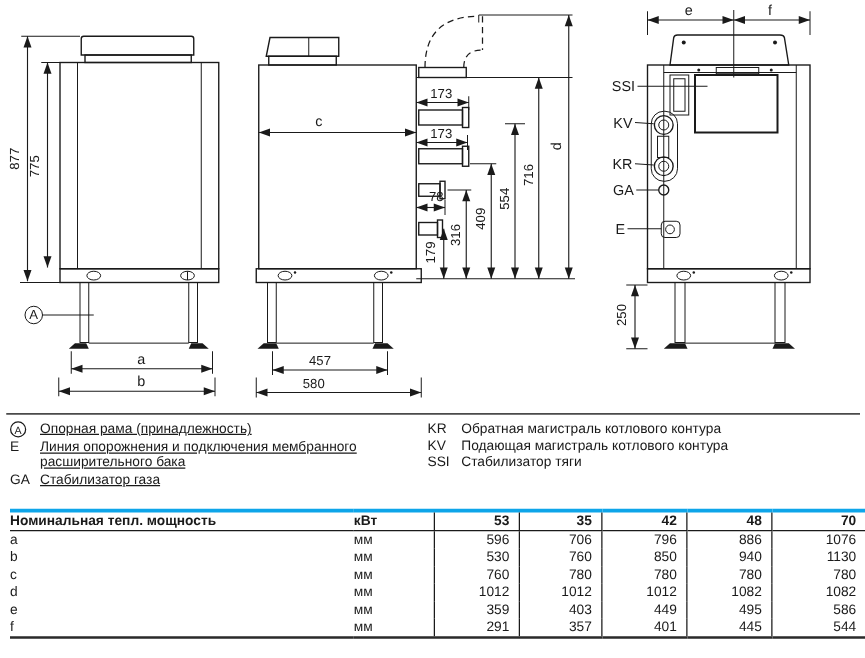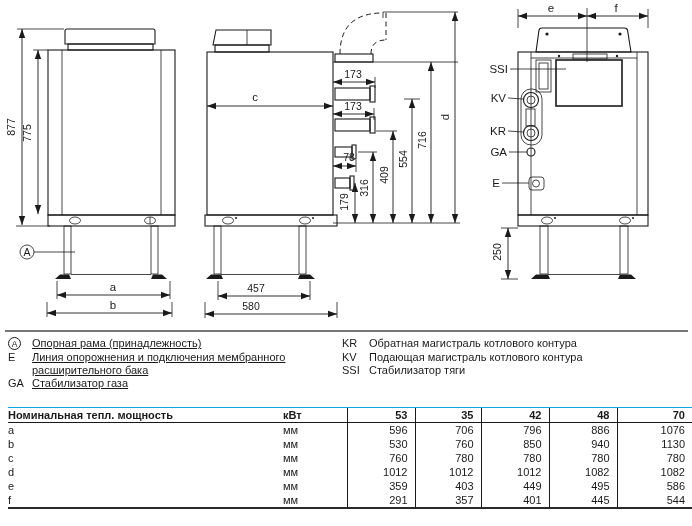--- a/index.html
+++ b/index.html
@@ -21,21 +21,21 @@
   .lcolR .lkey{flex:0 0 27px;}
   .ltext{flex:1;}
   .lcolL .ltext{max-width:302px;text-decoration:underline;}
   .circ{display:inline-block;width:13px;height:13px;border:1px solid #1a1a1a;border-radius:50%;
         font-size:8.5px;line-height:12px;text-align:center;box-sizing:border-box;}
   .twrap{position:absolute;top:407px;left:8px;width:684px;}
   .ttitle{font-weight:bold;font-size:11px;height:16px;line-height:14px;}
   table{width:684px;border-collapse:collapse;table-layout:fixed;font-size:11px;}
   th,td{height:14px;line-height:14px;padding:0;margin:0;text-align:left;font-weight:normal;
         white-space:nowrap;overflow:hidden;}
-  thead th{border-top:1px solid #0ea5e9;border-bottom:1px solid #1a1a1a;font-weight:bold;}
+  thead th{border-top:3px solid #0ea5e9;border-bottom:1px solid #1a1a1a;font-weight:bold;}
   th.num,td.num{text-align:right;padding-right:7px;border-left:1px solid #1a1a1a;}
   tbody tr:last-child td{border-bottom:2px solid #2a2a2a;}
 </style>
 </head>
 <body>
 
 <div class="page">
 
 <svg class="drawing" width="692" height="334" viewBox="0 0 692 334">
   <defs>

